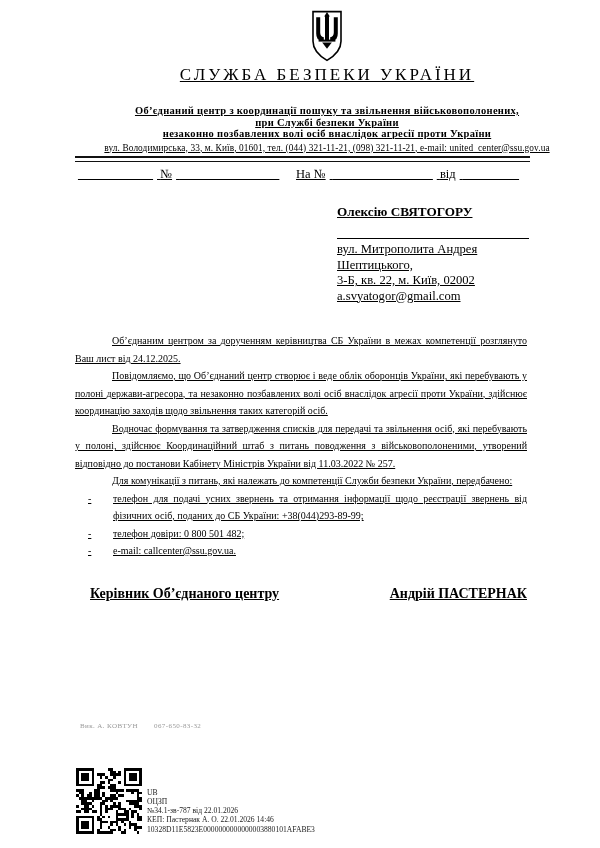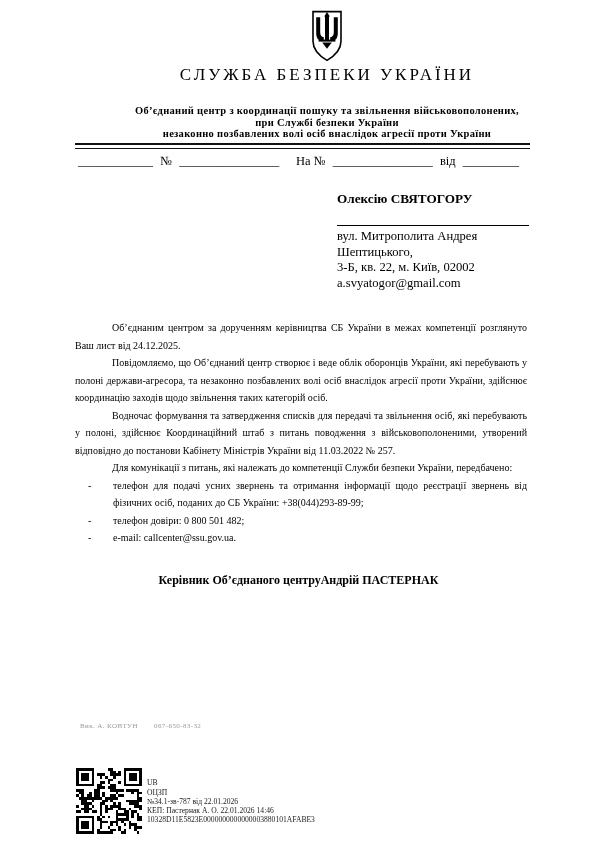--- a/index.html
+++ b/index.html
@@ -7,20 +7,21 @@
   body {
     width:600px; height:848px;
     font-family:"Liberation Serif", serif;
     color:#000;
   }
   .page {
     position:relative;
     width:600px; height:848px;
     background:#fff;
     overflow:hidden;
+    text-decoration:underline;
   }
   
   .header { padding:10px 10px 0 64px; text-align:center; }
   .emblem-svg { display:block; margin:0 auto; width:40px; height:52px; }
   .org-name {
     font-size:17px; letter-spacing:3px; margin-top:3px;
     white-space:nowrap;
   }
   .subtitle {
     font-weight:bold; font-size:10.5px; line-height:11.5px;
@@ -53,33 +54,33 @@
   }
   
   .body-text { margin:28px 73px 12px 75px; font-size:10px; line-height:17.5px; }
   .body-text p { text-indent:37px; text-align:justify; }
   .bullets { margin-top:0; }
   .bullet { display:flex; padding-left:13px; }
   .bullet .dash { width:25px; flex:none; }
   .bullet .btext { flex:1; text-align:justify; }
   
   .signature {
-    margin:26px 73px 0 70px;
-    display:flex; justify-content:center;
-    font-weight:bold; font-size:12px;
+    margin:26px 73px 0 90px;
+    display:flex; justify-content:space-between;
+    font-weight:bold; font-size:14px;
   }
   
   .executor-line {
     position:absolute; left:80px; top:722px;
     font-size:7px; color:#9a9a9a; letter-spacing:0.4px;
   }
   .executor-line .sp { display:inline-block; width:14px; }
   .stamp {
     position:absolute; left:76px; top:768px;
-    display:flex; align-items:center; gap:5px;
+    display:flex; align-items:flex-end; gap:5px;
   }
   .qr { width:66px; height:66px; }
   .stamp-text { font-size:7.6px; line-height:9.3px; color:#222; padding-top:1px; }
 </style>
 </head>
 <body>
 
 <div class="page">
 
   <div class="header">
@@ -91,20 +92,21 @@
       <path d="M50 5 l7 11 h-14 Z" fill="#000"></path>
       <rect x="29" y="74" width="42" height="5" fill="#000"></rect>
       <path d="M38 81 h24 l-12 16 Z" fill="#000"></path>
     </svg>
     <div class="org-name">СЛУЖБА БЕЗПЕКИ УКРАЇНИ</div>
     <div class="subtitle">
       <div>Об’єднаний центр з координації пошуку та звільнення військовополонених,</div>
       <div>при Службі безпеки України</div>
       <div>незаконно позбавлених волі осіб внаслідок агресії проти України</div>
     </div>
+    <div class="address-line">вул. Володимирська, 33, м. Київ, 01601, тел. (044) 321-11-21, (098) 321-11-21, e-mail: united_center@ssu.gov.ua</div>
   </div>
 
   <div class="double-rule"></div>
 
   <div class="ref-line">
     <span>
       <span>____________</span>
       <span>№</span>
       <span>________________</span>
     </span>

